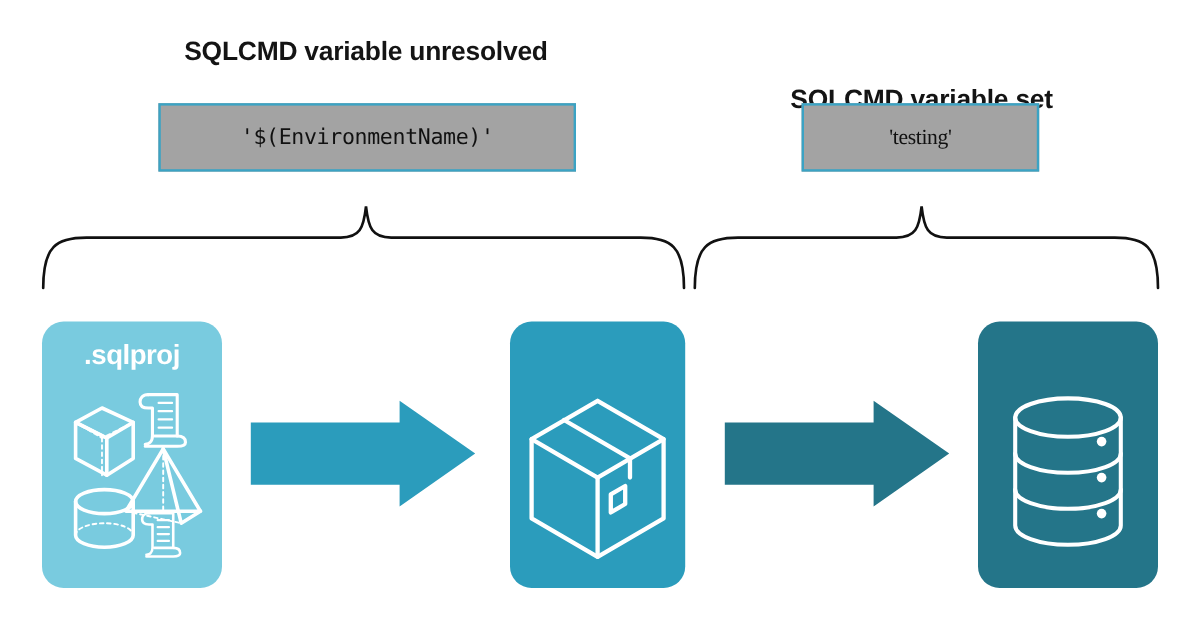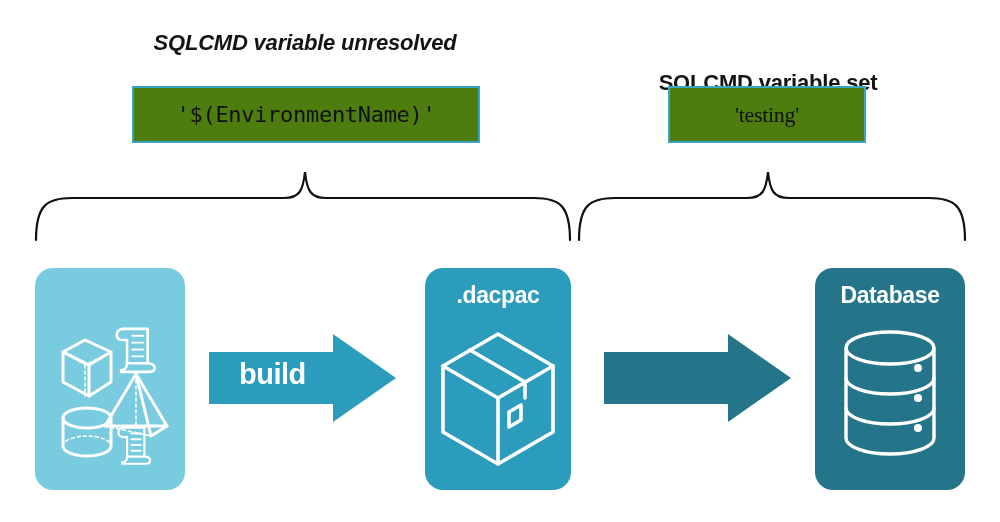--- a/index.html
+++ b/index.html
@@ -25,34 +25,34 @@
   .heading {
     position: absolute;
     font-family: "Liberation Sans", sans-serif;
     font-weight: bold;
     font-size: 22px;
     color: #141414;
     letter-spacing: -0.2px;
     white-space: nowrap;
     text-align: center;
   }
-  #heading-left  { left: 0;   top: 30px; width: 610px; font-style: italic; }
+  #heading-left  { left: 0;   top: 30px; width: 610px; }
   #heading-right { left: 578px; top: 30px; width: 380px; margin-top: 40px; }
 
   
   .code-box {
     position: absolute;
-    background: #4d7c0f;
+    background: #a3a3a3;
     border: 2px solid #3BA3C4;
     box-sizing: border-box;
     display: flex;
     align-items: center;
     justify-content: center;
     font-family: "DejaVu Sans Mono", monospace;
-    font-size: 22px;
+    font-size: 18px;
     color: #111111;
     letter-spacing: -0.3px;
     white-space: nowrap;
   }
   #code-box-left  { left: 132px; top: 86px; width: 348px; height: 57px; }
   #code-box-right { left: 668px; top: 86px; width: 198px; height: 57px; font-family: Liberation Serif, serif; }
 
   
   .brace-svg {
     position: absolute;
@@ -133,20 +133,21 @@
   <svg class="brace-svg" viewBox="0 0 1000 522">
 
     <path d="M 36,240 C 36,205 47,198 72,198 L 284,198 C 300,198 303,190 305,172
              C 307,190 310,198 326,198 L 534,198 C 559,198 570,205 570,240" fill="none" stroke="#111111" stroke-width="2.2" stroke-linecap="round"></path>
 
     <path d="M 579,240 C 579,205 590,198 615,198 L 747,198 C 763,198 766,190 768,172
              C 770,190 773,198 789,198 L 929,198 C 954,198 965,205 965,240" fill="none" stroke="#111111" stroke-width="2.2" stroke-linecap="round"></path>
   </svg>
 
   <div class="stage-box" id="box-sqlproj">
+    <div class="box-label">.sqlproj</div>
     <svg class="box-art" viewBox="0 0 150 170">
       <g fill="none" stroke="#ffffff" stroke-width="3" stroke-linejoin="round" stroke-linecap="round">
 
         <g>
           <path d="M 28,36 L 50,24 L 76,36 L 54,49 Z"></path>
           <path d="M 28,36 L 28,66 L 54,80 L 54,49 Z"></path>
           <path d="M 76,36 L 76,66 L 54,80"></path>
           <path d="M 28,36 L 50,49 L 76,36" stroke-dasharray="3 3" stroke-width="1.6" opacity="0.95"></path>
           <path d="M 50,49 L 50,80" stroke-dasharray="3 3" stroke-width="1.6" opacity="0.95"></path>
         </g>
@@ -177,41 +178,38 @@
           <path d="M 38,48 C 44,48 46,51 46,54 C 46,57 42,58 38,58 L 7,58"></path>
           <path d="M 20,16 L 33,16 M 20,24 L 33,24 M 20,32 L 33,32 M 20,40 L 33,40" stroke-width="2.6"></path>
         </g>
       </g>
     </svg>
   </div>
 
   <svg class="arrow-svg" id="arrow-build" viewBox="0 0 195 92">
     <path d="M 4,20 L 128,20 L 128,2 L 191,46 L 128,90 L 128,72 L 4,72 Z" fill="#2B9CBC"></path>
   </svg>
-  <div class="arrow-label" id="arrow-label-build">build</div>
 
   <div class="stage-box" id="box-dacpac">
-    <div class="box-label">.dacpac</div>
     <svg class="box-art" viewBox="0 0 146 170">
       <g fill="none" stroke="#ffffff" stroke-width="3.6" stroke-linejoin="round" stroke-linecap="round">
         <path d="M 73,18 L 128,50 L 128,116 L 73,148 L 18,116 L 18,50 Z"></path>
         <path d="M 18,50 L 73,82 L 128,50"></path>
         <path d="M 73,82 L 73,148"></path>
         <path d="M 45,34 L 100,66 L 100,82"></path>
         <path d="M 84,96 L 96,89 L 96,104 L 84,111 Z"></path>
       </g>
     </svg>
   </div>
 
   <svg class="arrow-svg" id="arrow-deploy" viewBox="0 0 195 92">
     <path d="M 4,20 L 128,20 L 128,2 L 191,46 L 128,90 L 128,72 L 4,72 Z" fill="#247589"></path>
   </svg>
 
   <div class="stage-box" id="box-database">
-    <div class="box-label">Database</div>
     <svg class="box-art" viewBox="0 0 150 170">
       <g fill="none" stroke="#ffffff" stroke-width="3.4" stroke-linejoin="round" stroke-linecap="round">
         <ellipse cx="75" cy="32" rx="44" ry="16"></ellipse>
         <path d="M 31,32 L 31,122 A 44,16 0 0 0 119,122 L 119,32"></path>
         <path d="M 31,62 A 44,16 0 0 0 119,62"></path>
         <path d="M 31,92 A 44,16 0 0 0 119,92"></path>
       </g>
       <circle cx="103" cy="52" r="4" fill="#ffffff"></circle>
       <circle cx="103" cy="82" r="4" fill="#ffffff"></circle>
       <circle cx="103" cy="112" r="4" fill="#ffffff"></circle>

